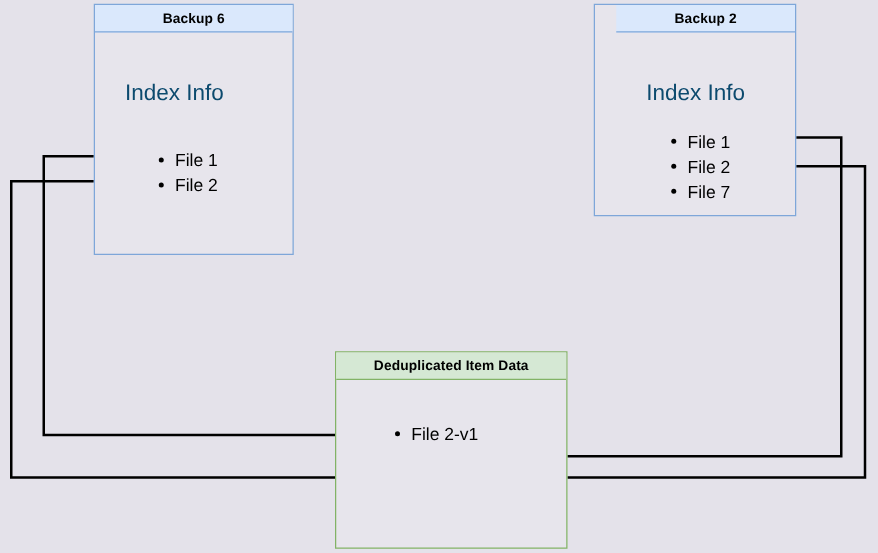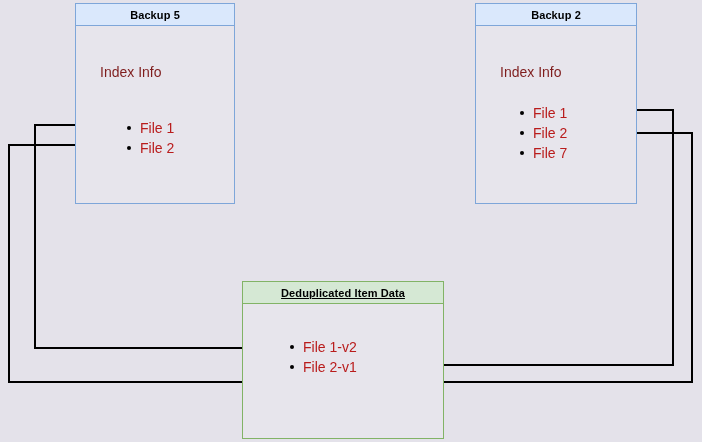--- a/index.html
+++ b/index.html
@@ -53,34 +53,34 @@
   }
   .green-node {
     border: 1px solid #82b366;
   }
   .green-node .node-header {
     background: #d5e8d4;
     border-bottom: 1px solid #82b366;
   }
   .index-label {
     position: absolute;
-    font-size: 14px;
-    color: #7f1d1d;
+    font-size: 18px;
+    color: #0c4a6e;
     white-space: nowrap;
   }
   .file-list {
     position: absolute;
     margin: 0;
     padding: 0;
     list-style: none;
   }
   .file-list li {
     position: relative;
     font-size: 14px;
-    color: #b91c1c;
+    color: #000000;
     line-height: 20px;
     height: 20px;
     padding-left: 14px;
     white-space: nowrap;
   }
   .file-list li::before {
     content: "";
     position: absolute;
     left: 1px;
     top: 8px;
@@ -120,45 +120,44 @@
     <path d="M 120,125 L 35,125 L 35,348 L 296,348" marker-end="url(#arrowhead)"></path>
 
     <path d="M 120,145 L 9,145 L 9,382 L 296,382" marker-end="url(#arrowhead)"></path>
 
     <path d="M 589,110 L 673,110 L 673,365 L 396,365" marker-end="url(#arrowhead)"></path>
 
     <path d="M 589,133 L 692,133 L 692,382 L 406,382" marker-end="url(#arrowhead)"></path>
   </svg>
 
   <div class="node blue-node" style="left:75px; top:3px; width:160px; height:201px;">
-    <div class="node-header">Backup 5</div>
+    <div class="node-header">Backup 6</div>
     <div class="node-body">
       <div class="index-label" style="left:24px; top:38px;">Index Info</div>
       <ul class="file-list" style="left:50px; top:92px;">
         <li>File 1</li>
         <li>File 2</li>
       </ul>
     </div>
   </div>
 
-  <div class="node blue-node" style="left:475px; top:3px; width:162px; height:201px;">
+  <div class="node blue-node" style="left:475px; top:3px; width:162px; height:170px;padding-left:17px;">
     <div class="node-header">Backup 2</div>
     <div class="node-body">
       <div class="index-label" style="left:24px; top:38px;">Index Info</div>
       <ul class="file-list" style="left:43px; top:77px;">
         <li>File 1</li>
         <li>File 2</li>
         <li>File 7</li>
       </ul>
     </div>
   </div>
 
-  <div class="node green-node" style="left:242px; top:281px; width:202px; height:158px;text-decoration:underline;">
+  <div class="node green-node" style="left:268px; top:281px; width:186px; height:158px;">
     <div class="node-header">Deduplicated Item Data</div>
     <div class="node-body">
       <ul class="file-list" style="left:46px; top:33px;">
-        <li>File 1-v2</li>
         <li>File 2-v1</li>
       </ul>
     </div>
   </div>
 
 </div>
 
 </body></html>

